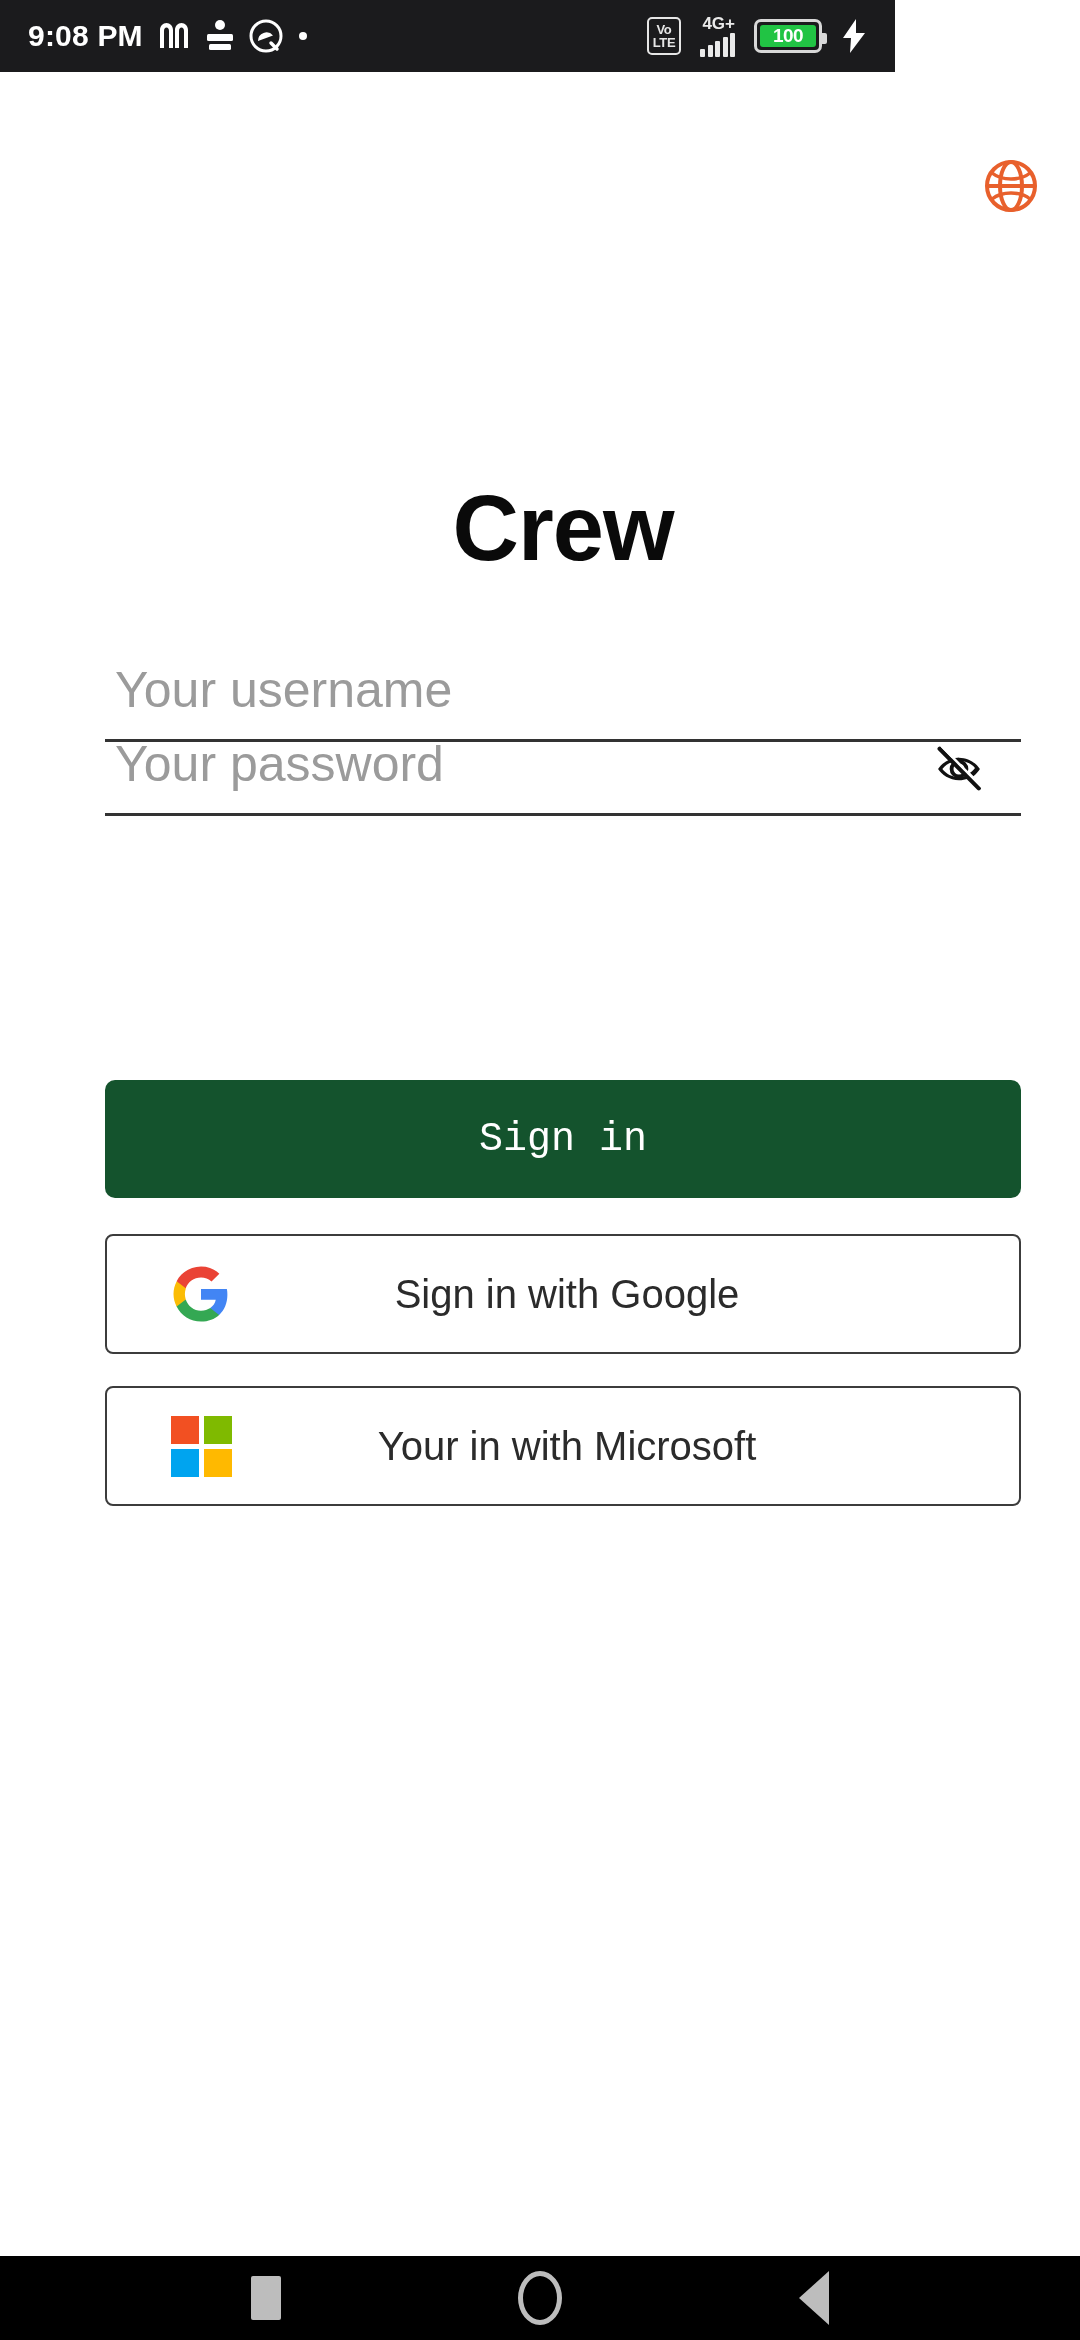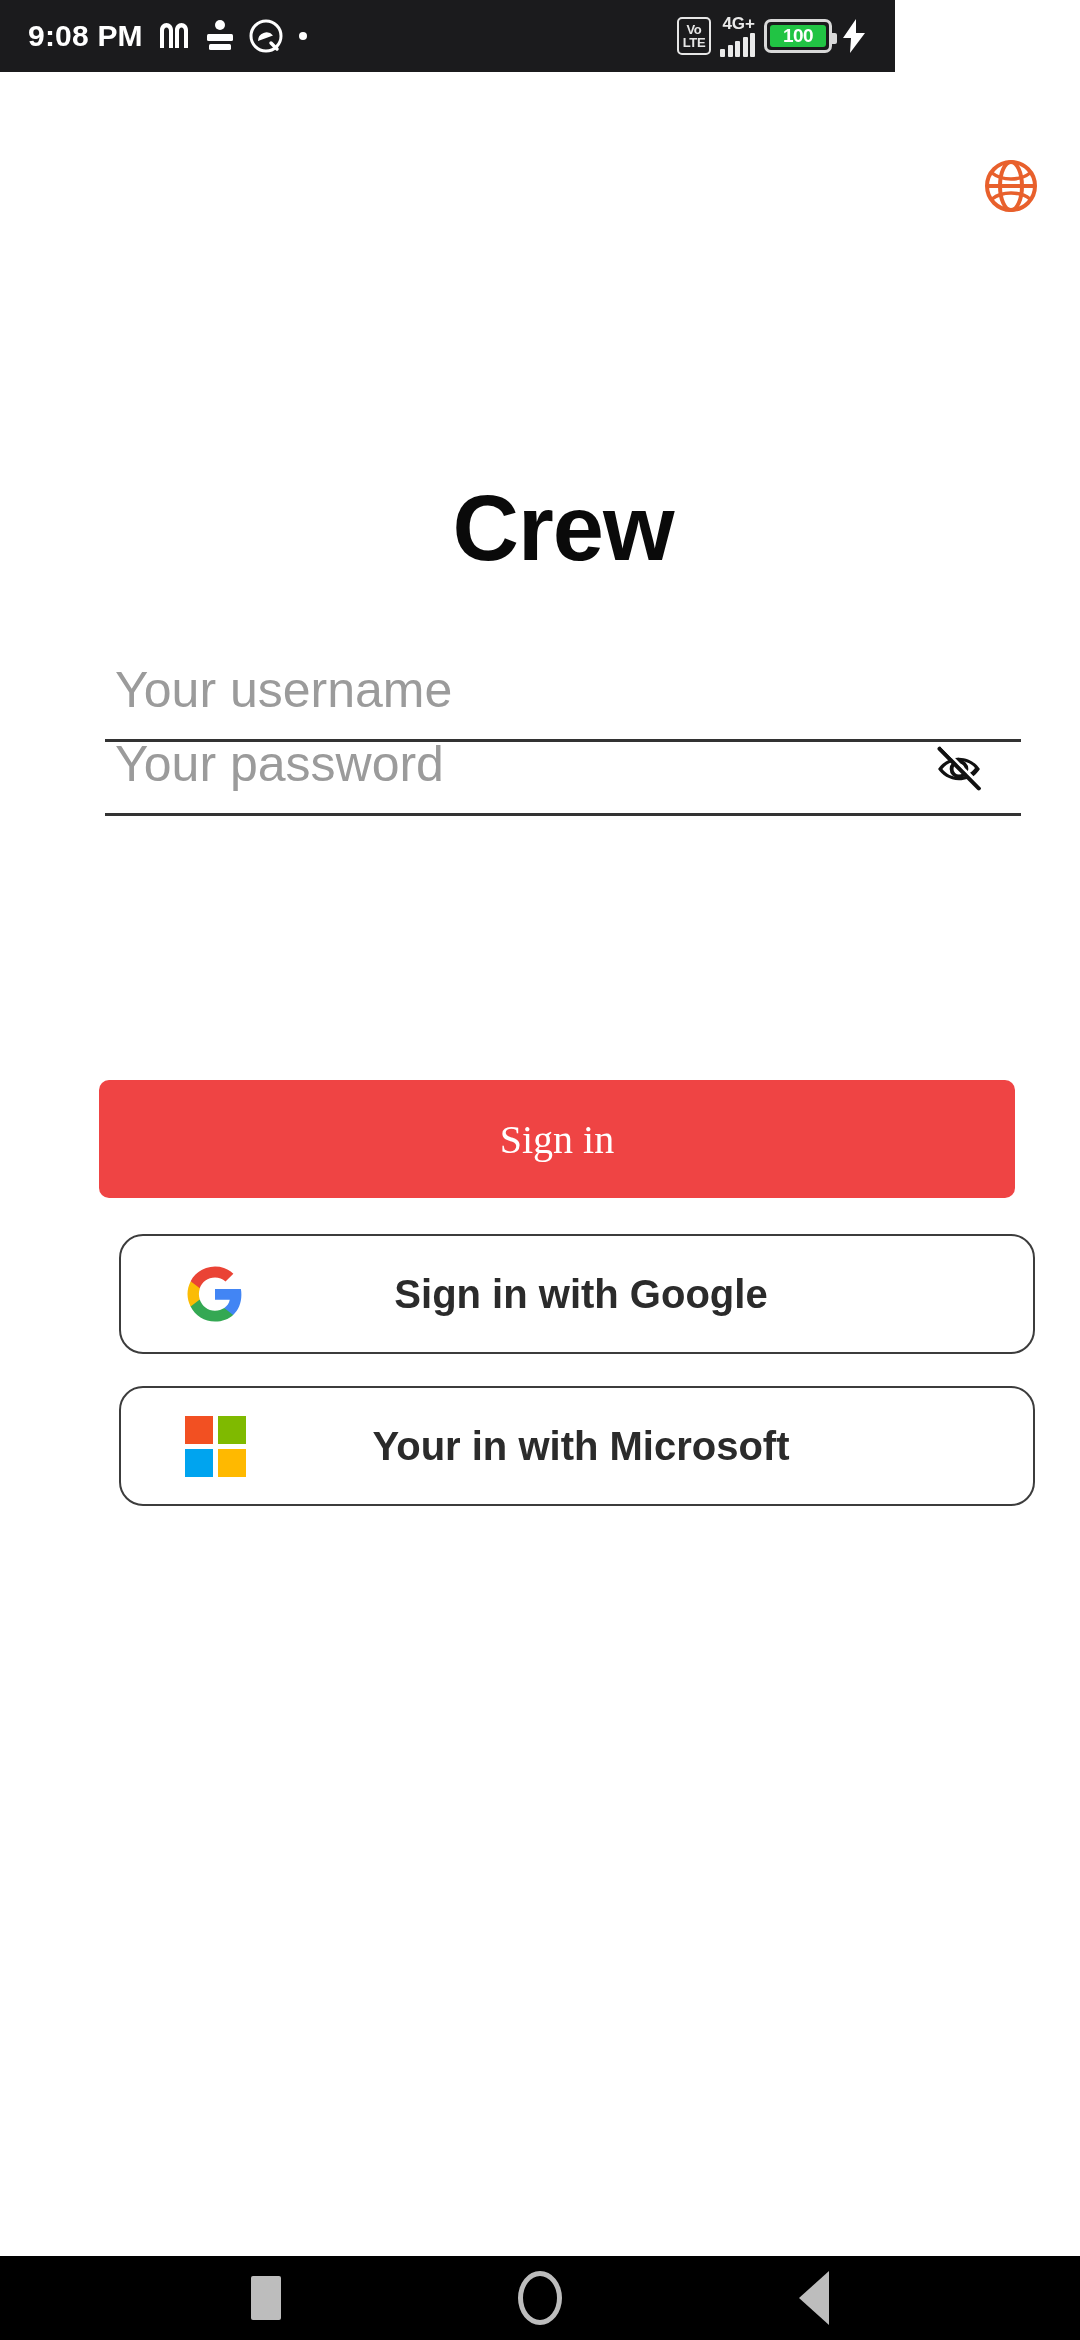--- a/index.html
+++ b/index.html
@@ -27,21 +27,21 @@
   .sb-clock {
     color:#ffffff;
     font-size:30px;
     font-weight:bold;
     letter-spacing:.2px;
     white-space:nowrap;
   }
   .sb-icon { display:flex; align-items:center; justify-content:center; }
   .sb-right {
     margin-left:auto;
-    display:flex; align-items:center; gap:9px;
+    display:flex; align-items:center; gap:19px;
   }
   .volte-box {
     border:2.5px solid #e6e6e6;
     border-radius:5px;
     width:34px; height:38px;
     display:flex; flex-direction:column;
     align-items:center; justify-content:center;
     line-height:1;
   }
   .volte-box span {
@@ -118,39 +118,38 @@
   #field-username { top:578px; }
   #field-password { top:652px;justify-content:center; }
   #toggle-password {
     width:64px; height:64px;
     display:flex; align-items:center; justify-content:center;
     cursor:pointer; margin-right:30px;
   }
 
   
   #btn-signin {
-    position:absolute; top:1008px; left:76px;
+    position:absolute; top:1008px; left:82px;
     width:916px; height:118px;
-    background:#ef4444;
+    background:#14532d;
     border:none; border-radius:10px;
     color:#ffffff;
-    font-family:Liberation Serif, serif;
+    font-family:Liberation Mono, monospace;
     font-size:40px;
     cursor:pointer;
     display:flex; align-items:center; justify-content:center;
   }
   .oauth-btn {
-    position:absolute; left:96px;
+    position:absolute; left:82px;
     width:916px; height:120px;
     background:#ffffff;
     border:2px solid #3c3c3c;
-    border-radius:24px;
+    border-radius:8px;
     display:flex; align-items:center;
     cursor:pointer;
-    font-weight:bold;
   }
   #btn-google { top:1162px; }
   #btn-microsoft { top:1314px; }
   .oauth-logo {
     width:72px; height:72px;
     margin-left:58px;
     display:flex; align-items:center; justify-content:center;
     flex:0 0 auto;
   }
   .oauth-label {

